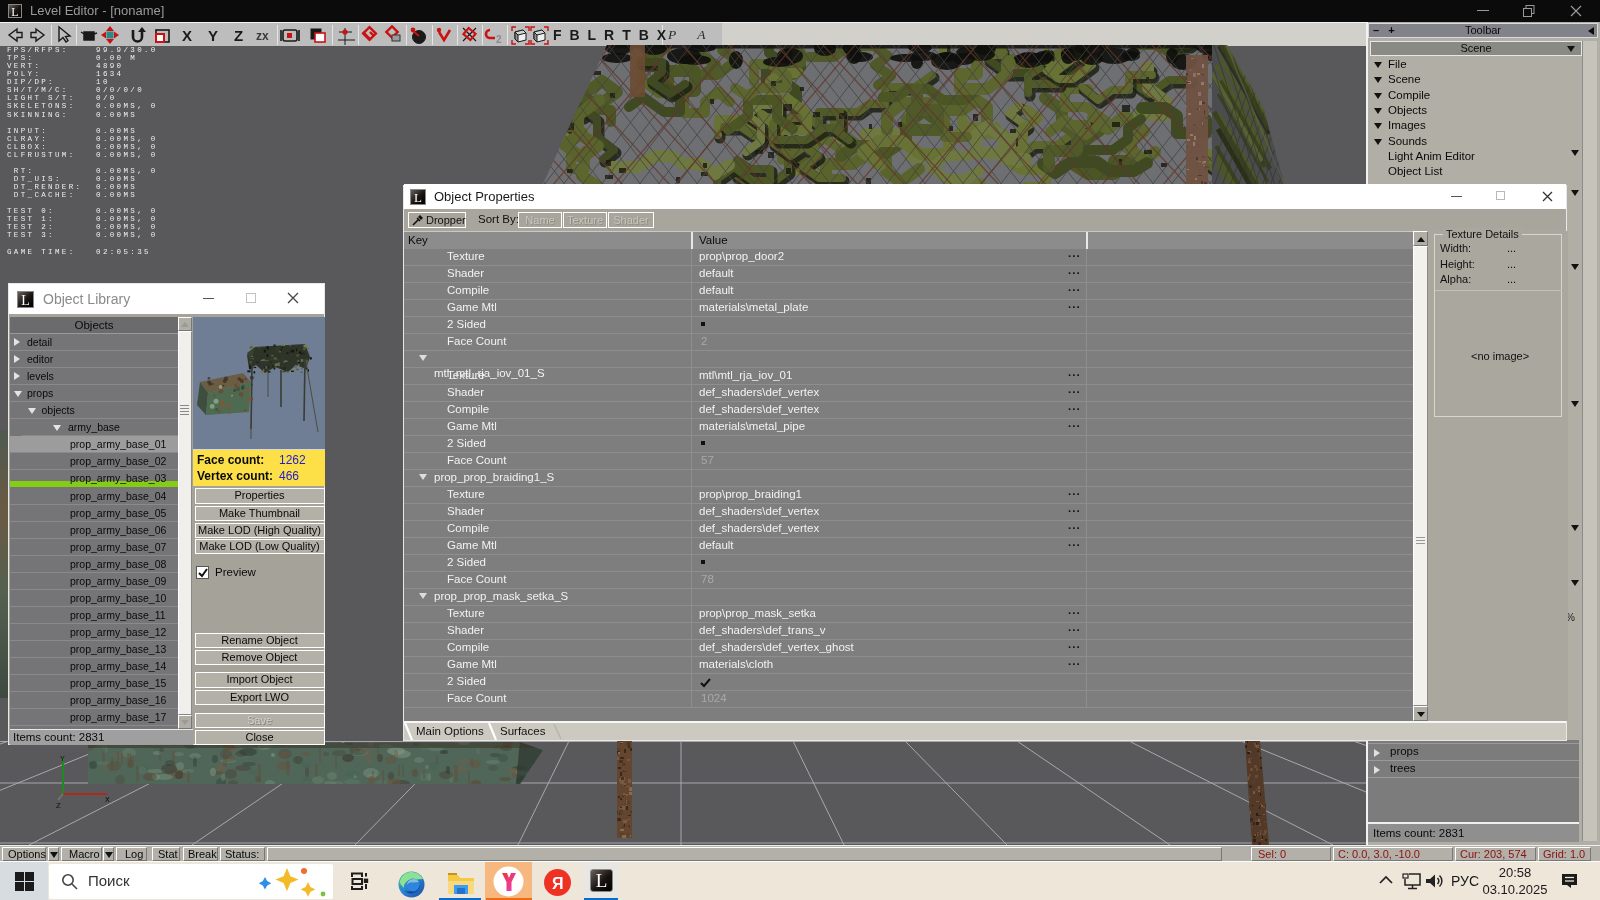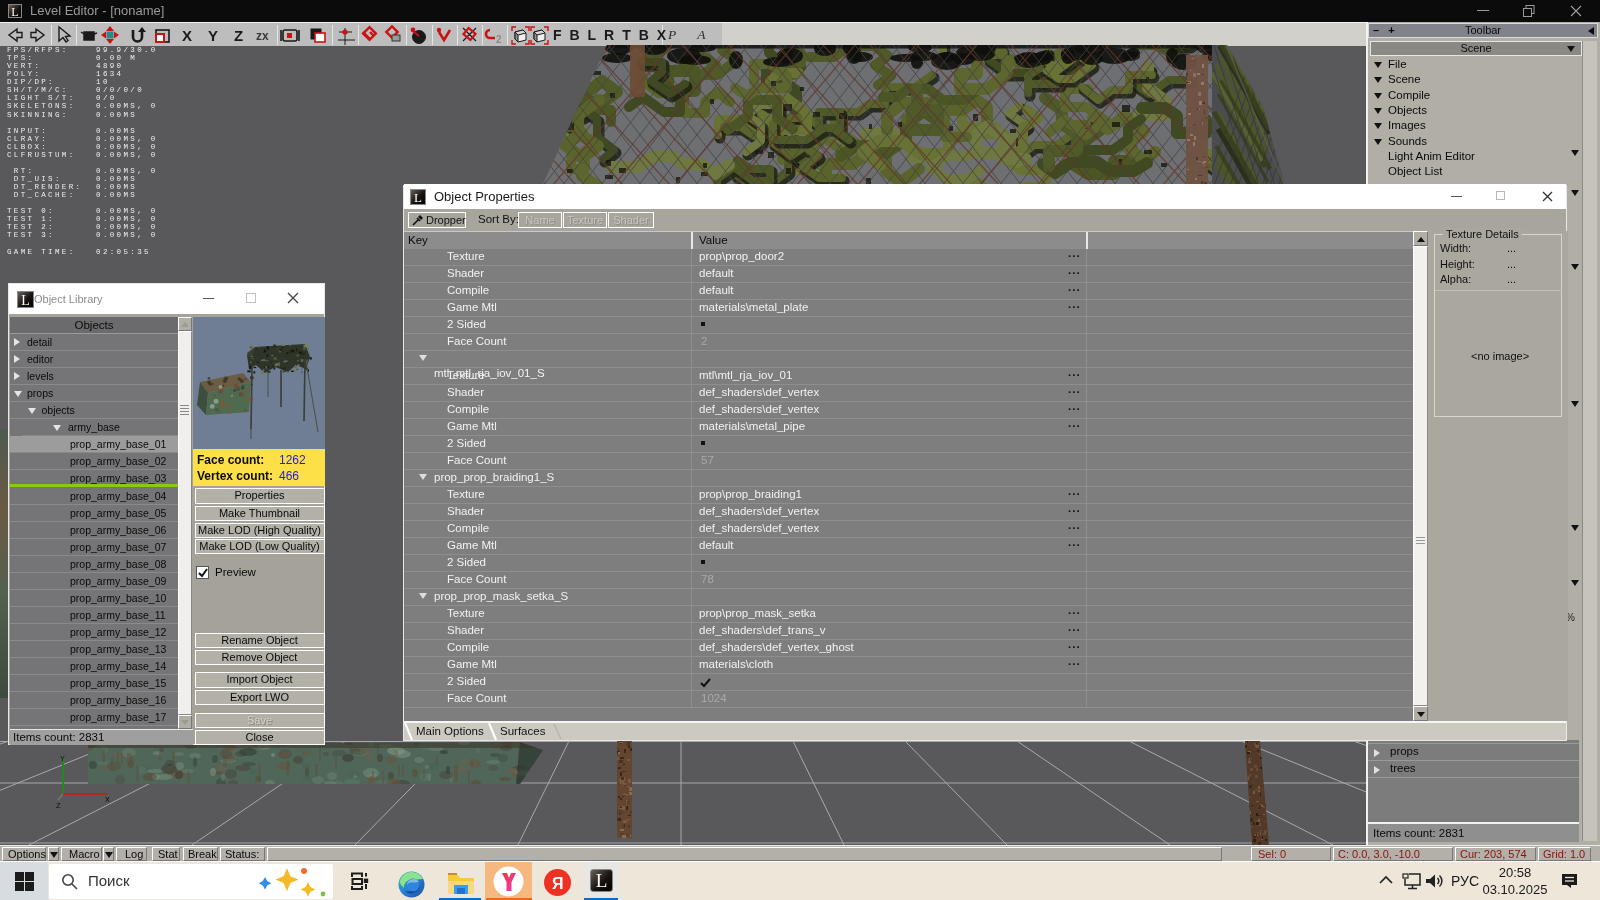--- a/index.html
+++ b/index.html
@@ -1251,21 +1251,21 @@
         <line x1="85" y1="0" x2="92" y2="17" stroke="#fff" stroke-width="2.2"></line>
         <line x1="150" y1="1" x2="157" y2="16" stroke="#b8b5ad" stroke-width="1.6"></line>
       </svg>
       <span class="ab" style="left:12px;top:2px;font-size:11.5px;color:#111">Main Options</span>
       <span class="ab" style="left:96px;top:2px;font-size:11.5px;color:#111">Surfaces</span>
     </div>
   </div>
 <div class="ab" style="left:8px;top:283px;width:317px;height:462px;background:#a5a29a;border:1px solid #e8e8e8">
     <div class="win-title" style="left:0;top:0;width:315px;height:30px">
       <span class="licon" style="margin-left:8px;width:17px;height:17px;font-size:14px;line-height:17px">L</span>
-      <span style="font-size:11px;color:#8a8a8a">Object Library</span>
+      <span style="margin-left:9px;font-size:14px;color:#8a8a8a">Object Library</span>
       <span class="ab" style="left:194px;top:14px;width:11px;height:1px;background:#555"></span>
       <span class="ab" style="left:237px;top:9px;width:10px;height:10px;border:1px solid #c2c2c2"></span>
       <svg class="ab" style="left:278px;top:8px" width="12" height="12">
         <path d="M1,1 L11,11 M11,1 L1,11" stroke="#444" stroke-width="1.3"></path>
       </svg>
     </div>
     <div class="ab" style="left:1px;top:33px;width:168px;height:412px;background:#757577">
       <div style="position:absolute;left:0;top:0;width:168px;height:17px;background:#6b6b6d;border-bottom:1px solid #9a9a9a;text-align:center;font-size:11.5px;color:#0a0a0a;line-height:16px">Objects</div>
       <div style="position:absolute;left:0;top:17px;width:168px;height:395px;overflow:hidden">
         <div style="position:absolute;left:0;top:0.0px;width:168px;height:17.05px;border-bottom:1px solid #8a8a8c;font-size:10.5px;color:#0a0a0a">
@@ -1291,21 +1291,21 @@
         <div style="position:absolute;left:12px;top:85.2px;width:168px;height:17.05px;border-bottom:1px solid #8a8a8c;font-size:10.5px;color:#0a0a0a">
           <span style="position:absolute;left:31.0px;top:6px;width:0;height:0;border-left:4px solid transparent;border-right:4px solid transparent;border-top:6px solid #e4e4e4"></span>
           <span style="position:absolute;left:46.0px;top:2px">army_base</span>
         </div>
         <div style="position:absolute;left:0;top:102.3px;width:168px;height:17.05px;background:#9c9c9c;border-bottom:1px solid #8a8a8c;font-size:10.5px;color:#0a0a0a">
           <span style="position:absolute;left:60px;top:2px">prop_army_base_01</span>
         </div>
         <div style="position:absolute;left:0;top:119.3px;width:168px;height:17.05px;border-bottom:1px solid #8a8a8c;font-size:10.5px;color:#0a0a0a">
           <span style="position:absolute;left:60px;top:2px">prop_army_base_02</span>
         </div>
-        <div style="position:absolute;left:0;top:136.4px;width:168px;height:17.05px;border-bottom:3px solid #84cc16;font-size:10.5px;color:#0a0a0a">
+        <div style="position:absolute;left:0;top:136.4px;width:168px;height:17.05px;border-bottom:6px solid #84cc16;font-size:10.5px;color:#0a0a0a">
           <span style="position:absolute;left:60px;top:2px">prop_army_base_03</span>
         </div>
         <div style="position:absolute;left:0;top:153.5px;width:168px;height:17.05px;border-bottom:1px solid #8a8a8c;font-size:10.5px;color:#0a0a0a">
           <span style="position:absolute;left:60px;top:2px">prop_army_base_04</span>
         </div>
         <div style="position:absolute;left:0;top:170.5px;width:168px;height:17.05px;border-bottom:1px solid #8a8a8c;font-size:10.5px;color:#0a0a0a">
           <span style="position:absolute;left:60px;top:2px">prop_army_base_05</span>
         </div>
         <div style="position:absolute;left:0;top:187.6px;width:168px;height:17.05px;border-bottom:1px solid #8a8a8c;font-size:10.5px;color:#0a0a0a">
           <span style="position:absolute;left:60px;top:2px">prop_army_base_06</span>

